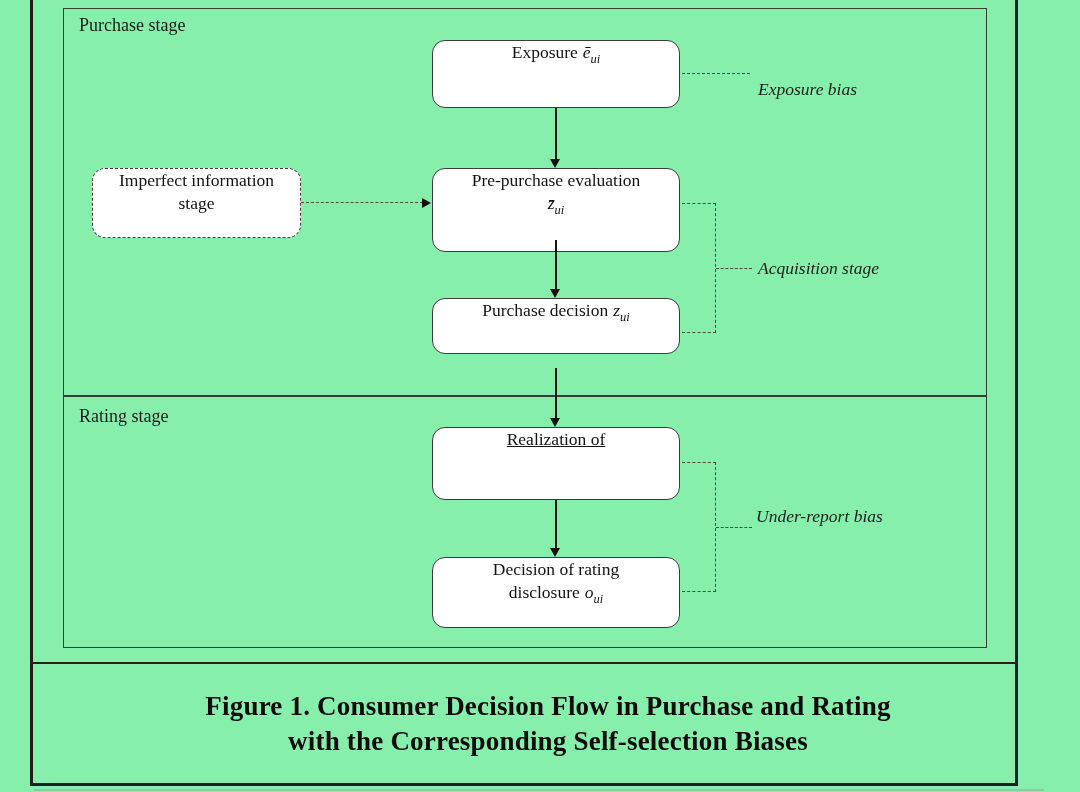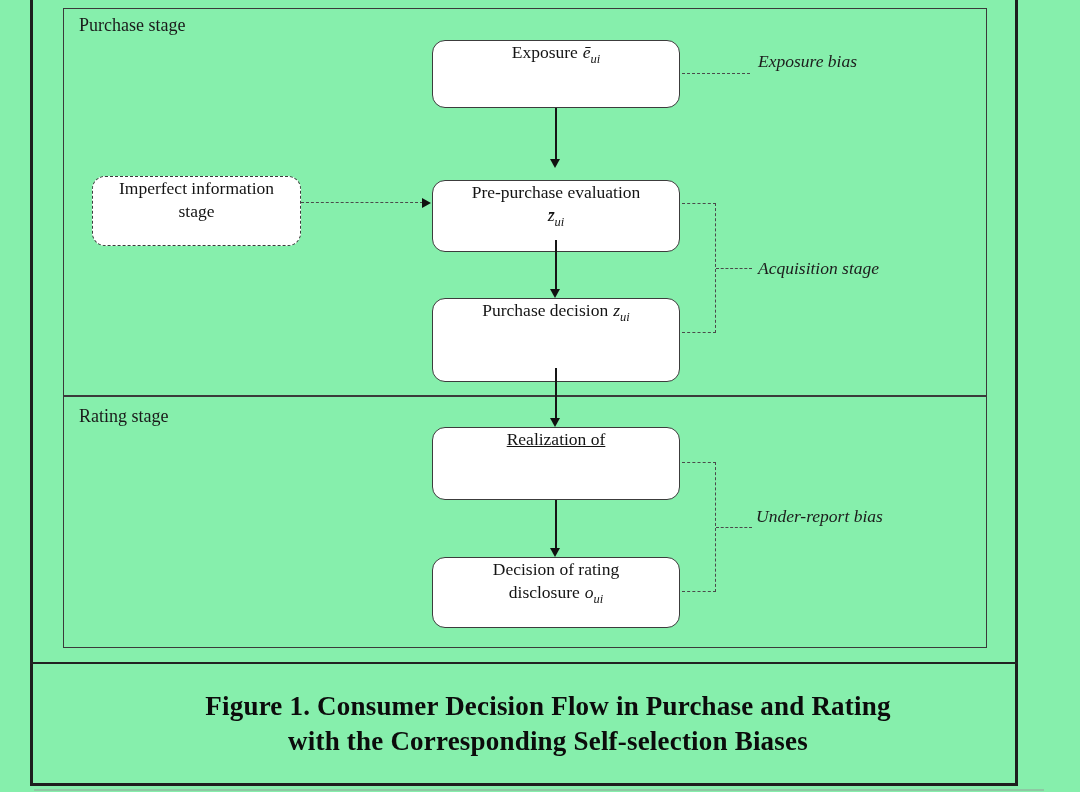--- a/index.html
+++ b/index.html
@@ -42,21 +42,21 @@
     background: #ffffff;
     display: flex;
     flex-direction: column;
     align-items: center;
     justify-content: flex-start;
     text-align: center;
     font-size: 17.5px;
     line-height: 23px;
     color: #141414;
   }
-  .node.dashed { border: 1.7px dashed #3c3c3c; margin-top: 8px; }
+  .node.dashed { border: 1.7px dashed #3c3c3c; }
   .node .lbl { white-space: nowrap; }
   .mathv { font-style: italic; }
   .node sub, .bias-label sub { font-size: 12.5px; font-style: italic; }
   .sp { display: inline-block; width: 5px; }
 
   .varrow-line { width: 1.6px; background: #161616; }
   .varrow-head {
     width: 0; height: 0;
     border-left: 5.5px solid transparent;
     border-right: 5.5px solid transparent;
@@ -116,26 +116,26 @@
 
   <div class="abs node" style="left:432px; top:40px; width:248px; height:68px;">
     <div class="lbl"><span>Exposure</span><span class="sp"></span><span class="mathv">ē</span><sub>ui</sub></div>
   </div>
 
   <div class="abs node dashed" style="left:92px; top:168px; width:209px; height:70px;">
     <div class="lbl">Imperfect information</div>
     <div class="lbl">stage</div>
   </div>
 
-  <div class="abs node" style="left:432px; top:180px; width:248px; height:72px;">
+  <div class="abs node" style="left:432px; top:168px; width:248px; height:84px;">
     <div class="lbl">Pre-purchase evaluation</div>
     <div class="lbl"><span class="mathv">z̄</span><sub>ui</sub></div>
   </div>
 
-  <div class="abs node" style="left:432px; top:298px; width:248px; height:84px;">
+  <div class="abs node" style="left:432px; top:298px; width:248px; height:56px;">
     <div class="lbl"><span>Purchase decision</span><span class="sp"></span><span class="mathv">z</span><sub>ui</sub></div>
   </div>
 
   <div class="abs node" style="left:432px; top:427px; width:248px; height:73px;text-decoration:underline;">
     <div class="lbl">Realization of</div>
   </div>
 
   <div class="abs node" style="left:432px; top:557px; width:248px; height:71px;">
     <div class="lbl">Decision of rating</div>
     <div class="lbl"><span>disclosure</span><span class="sp"></span><span class="mathv">o</span><sub>ui</sub></div>
@@ -150,21 +150,21 @@
   <div class="abs varrow-line" style="left:555px; top:368px; height:51px;"></div>
   <div class="abs varrow-head" style="left:550px; top:418px;"></div>
 
   <div class="abs varrow-line" style="left:555px; top:500px; height:49px;"></div>
   <div class="abs varrow-head" style="left:550px; top:548px;"></div>
 
   <div class="abs hdash" style="left:301px; top:202px; width:122px;"></div>
   <div class="abs harrow-head" style="left:422px; top:198px;"></div>
 
   <div class="abs hdash" style="left:682px; top:73px; width:68px;"></div>
-  <div class="abs bias-label" style="left:758px; top:51px;">Exposure bias</div>
+  <div class="abs bias-label" style="left:758px; top:79px;">Exposure bias</div>
 
   <div class="abs hdash" style="left:682px; top:203px; width:34px;"></div>
   <div class="abs vdash" style="left:715px; top:203px; height:130px;"></div>
   <div class="abs hdash" style="left:682px; top:332px; width:34px;"></div>
   <div class="abs hdash" style="left:716px; top:268px; width:36px;"></div>
   <div class="abs bias-label" style="left:758px; top:258px;">Acquisition stage</div>
 
   <div class="abs hdash" style="left:682px; top:462px; width:34px;"></div>
   <div class="abs vdash" style="left:715px; top:462px; height:130px;"></div>
   <div class="abs hdash" style="left:682px; top:591px; width:34px;"></div>

